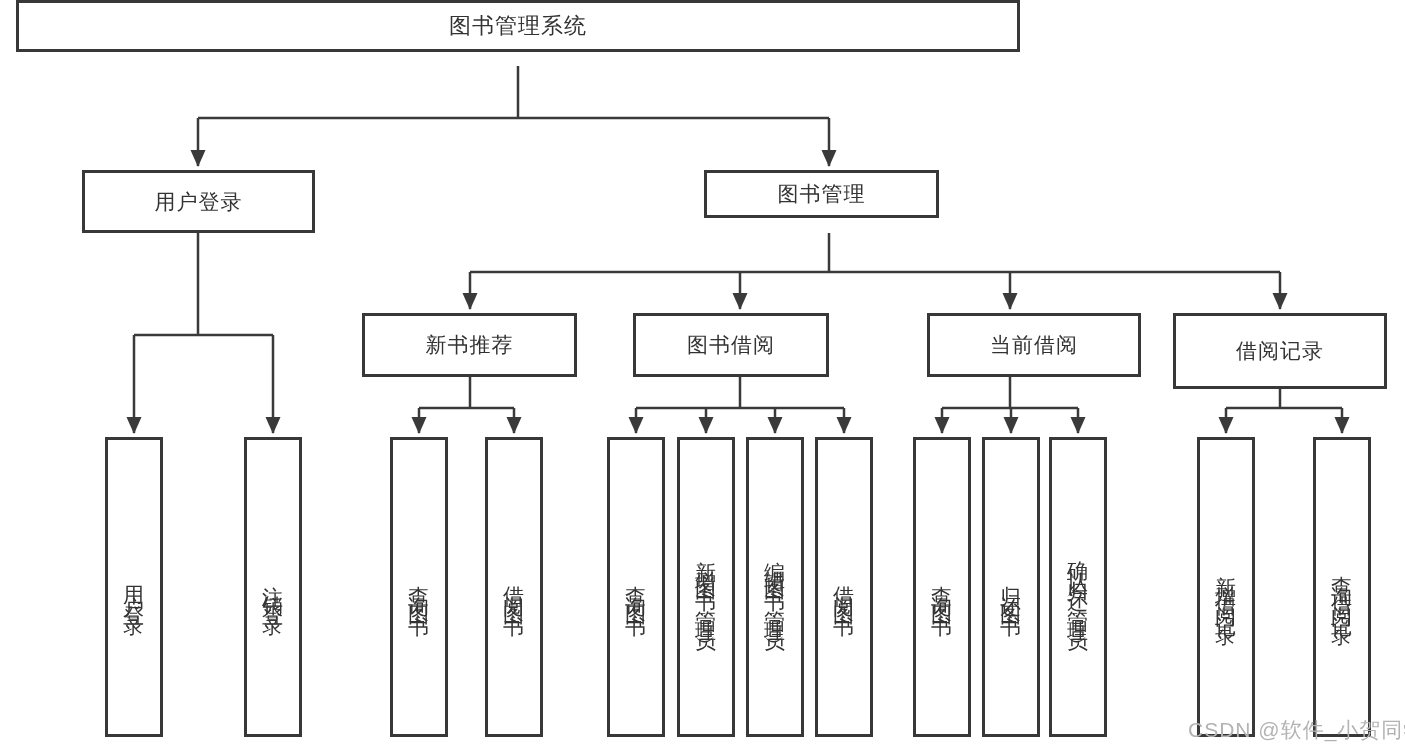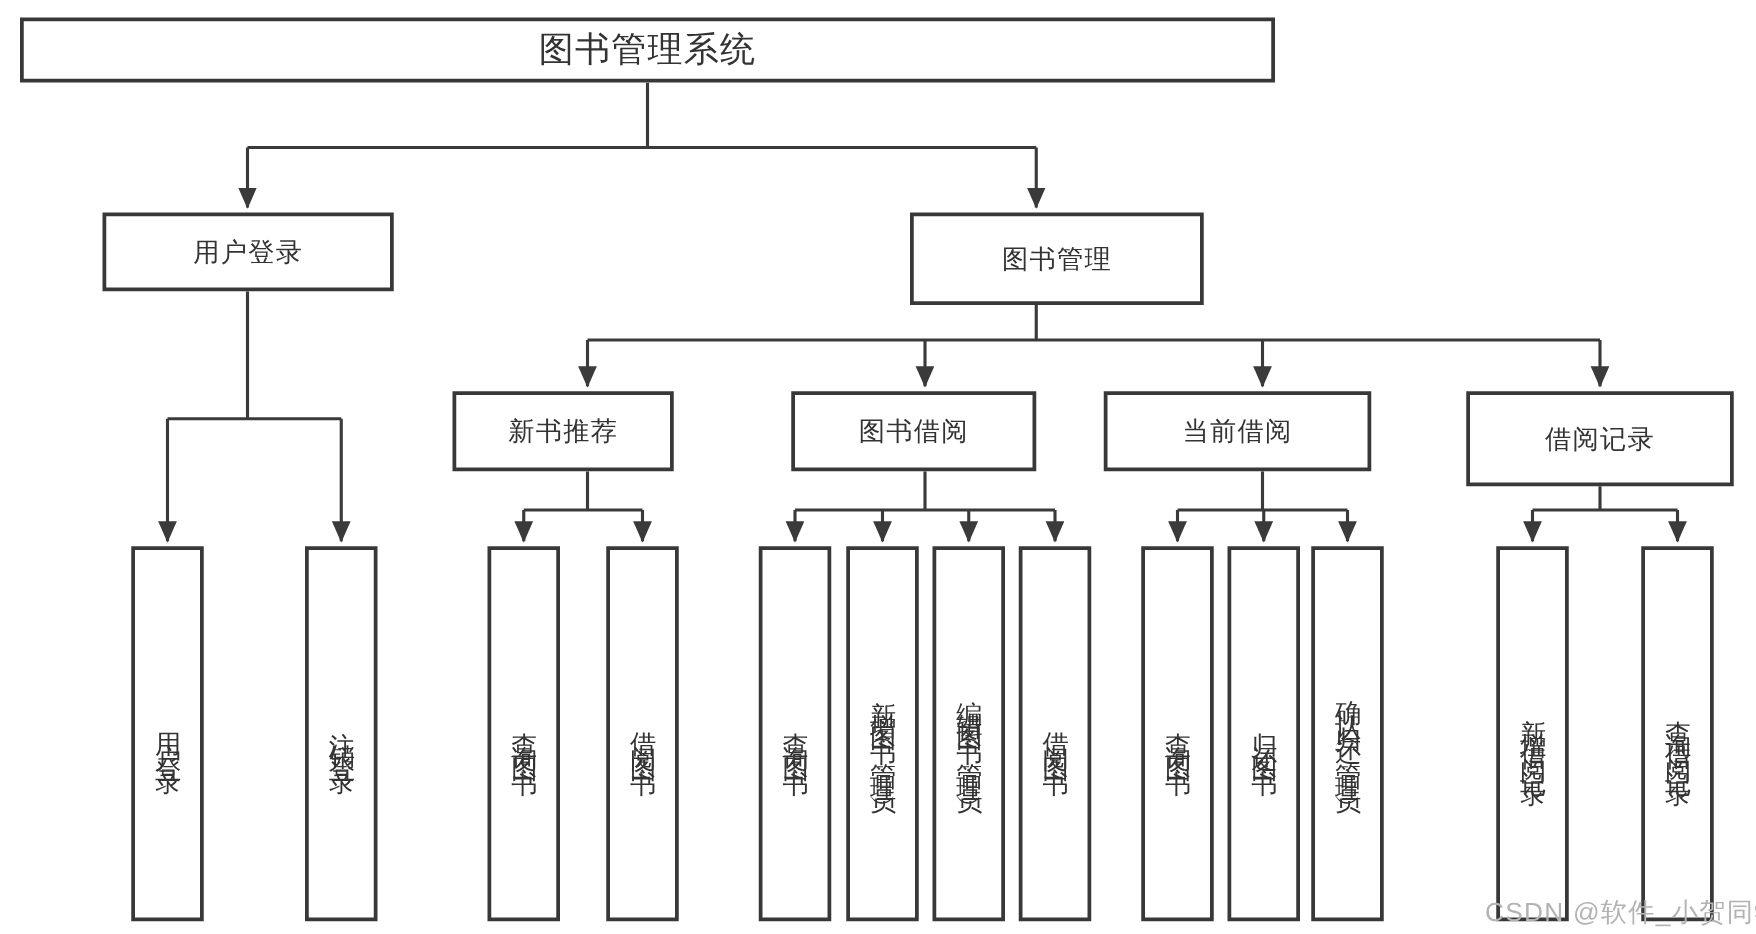--- a/index.html
+++ b/index.html
@@ -18,26 +18,26 @@
     z-index:2;
   }
   .leaf{
     writing-mode:vertical-rl;
     text-orientation:mixed;
     letter-spacing:10px;
     font-size:21px;
     line-height:1;
     padding-top:4px;
   }
-  .root{left:16px;top:14px;width:1004px;height:52px;font-size:28px;}
+  .root{left:16px;top:0;width:1004px;height:52px;font-size:22px;}
   .n-user-login{left:82px;top:170px;width:233px;height:63px;}
-  .n-book-mgmt{left:728px;top:170px;width:235px;height:74px;}
-  .n-new-book{left:362px;top:313px;width:177px;height:64px;}
+  .n-book-mgmt{left:704px;top:170px;width:235px;height:48px;}
+  .n-new-book{left:362px;top:313px;width:215px;height:64px;}
   .n-borrow{left:633px;top:313px;width:196px;height:64px;}
-  .n-current{left:883px;top:313px;width:214px;height:64px;}
+  .n-current{left:927px;top:313px;width:214px;height:64px;}
   .n-record{left:1173px;top:313px;width:214px;height:76px;}
   .lf{top:437px;width:58px;height:300px;}
   .l1{left:105px;} .l2{left:244px;}
   .l3{left:390px;} .l4{left:485px;}
   .l5{left:607px;} .l6{left:677px;} .l7{left:746px;} .l8{left:815px;}
   .l9{left:913px;} .l10{left:982px;} .l11{left:1049px;}
   .l12{left:1197px;} .l13{left:1313px;}
   #watermark{
     position:absolute;left:1188px;top:716px;
     font-size:21px;color:#b3b3b3;letter-spacing:1px;

